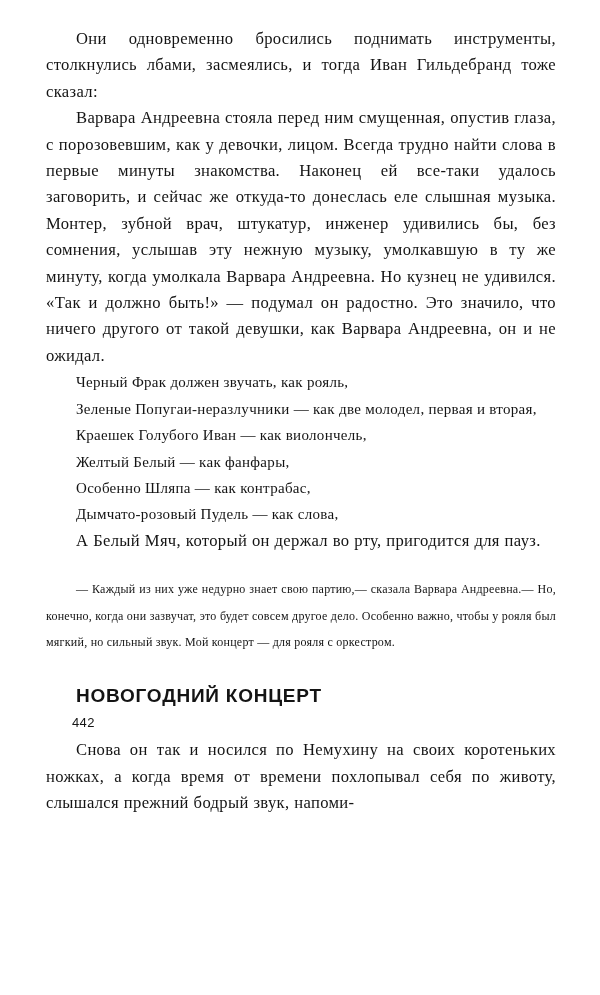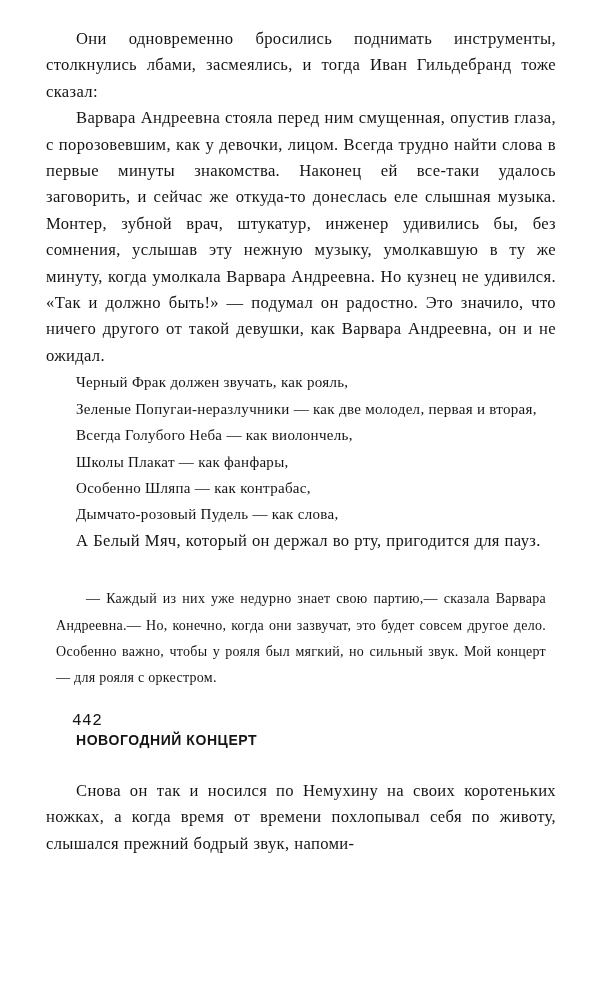--- a/index.html
+++ b/index.html
@@ -25,68 +25,68 @@
   .para {
     font-size: 16.6px;
     line-height: 26.4px;
     text-align: justify;
     text-indent: 30px;
     margin: 0 0 0 0;
     letter-spacing: 0.02em;
     word-spacing: 0.02em;
   }
   .dash-para {
-    font-size: 14px;
+    font-size: 12px;
     line-height: 26.4px;
     text-align: justify;
     text-indent: 30px;
-    margin: 10px;
+    margin: 0;
     letter-spacing: 0.02em;
   }
   .list-line {
     font-size: 15px;
     line-height: 26.4px;
     text-align: justify;
     text-indent: 30px;
     margin: 0;
     letter-spacing: 0.02em;
   }
   .spacer-md { height: 22px; }
   .spacer-lg { height: 30px; }
   .section-head {
     font-family: "Liberation Sans", sans-serif;
     font-weight: bold;
-    font-size: 14px;
+    font-size: 19px;
     letter-spacing: 0.04em;
     margin: 0 0 0 30px;
   }
   .page-number {
     position: absolute;
     left: 72px;
     bottom: 26px;
-    font-size: 16px;
-    font-family: Liberation Mono, monospace;
+    font-size: 13px;
+    font-family: Liberation Sans, sans-serif;
     letter-spacing: 0.03em;
   }
 </style>
 </head>
 <body>
 
 <div class="page">
 
   <p class="para">Они одновременно бросились поднимать инструменты, столкнулись лбами, засмеялись, и тогда Иван Гильдебранд тоже сказал:</p>
 
 
   <p class="para">Варвара Андреевна стояла перед ним смущенная, опустив глаза, с порозовевшим, как у девочки, лицом. Всегда трудно найти слова в первые минуты знакомства. Наконец ей все-таки удалось заговорить, и сейчас же откуда-то донеслась еле слышная музыка. Монтер, зубной врач, штукатур, инженер удивились бы, без сомнения, услышав эту нежную музыку, умолкавшую в ту же минуту, когда умолкала Варвара Андреевна. Но кузнец не удивился. «Так и должно быть!» — подумал он радостно. Это значило, что ничего другого от такой девушки, как Варвара Андреевна, он и не ожидал.</p>
 
 
   <p class="list-line">Черный Фрак должен звучать, как рояль,</p>
   <p class="list-line">Зеленые Попугаи-неразлучники — как две молодел, первая и вторая,</p>
-  <p class="list-line">Всегда Голубого Неба — как виолончель,</p>
-  <p class="list-line">Школы Плакат — как фанфары,</p>
+  <p class="list-line">Краешек Голубого Иван — как виолончель,</p>
+  <p class="list-line">Желтый Белый — как фанфары,</p>
   <p class="list-line">Особенно Шляпа — как контрабас,</p>
   <p class="list-line">Дымчато-розовый Пудель — как слова,</p>
 
   <p class="para">А Белый Мяч, который он держал во рту, пригодится для пауз.</p>
 
   <div class="spacer-md"></div>
 
   <p class="dash-para">— Каждый из них уже недурно знает свою партию,— сказала Варвара Андреевна.— Но, конечно, когда они зазвучат, это будет совсем другое дело. Особенно важно, чтобы у рояля был мягкий, но сильный звук. Мой концерт — для рояля с оркестром.</p>
 
   <div class="spacer-lg"></div>

